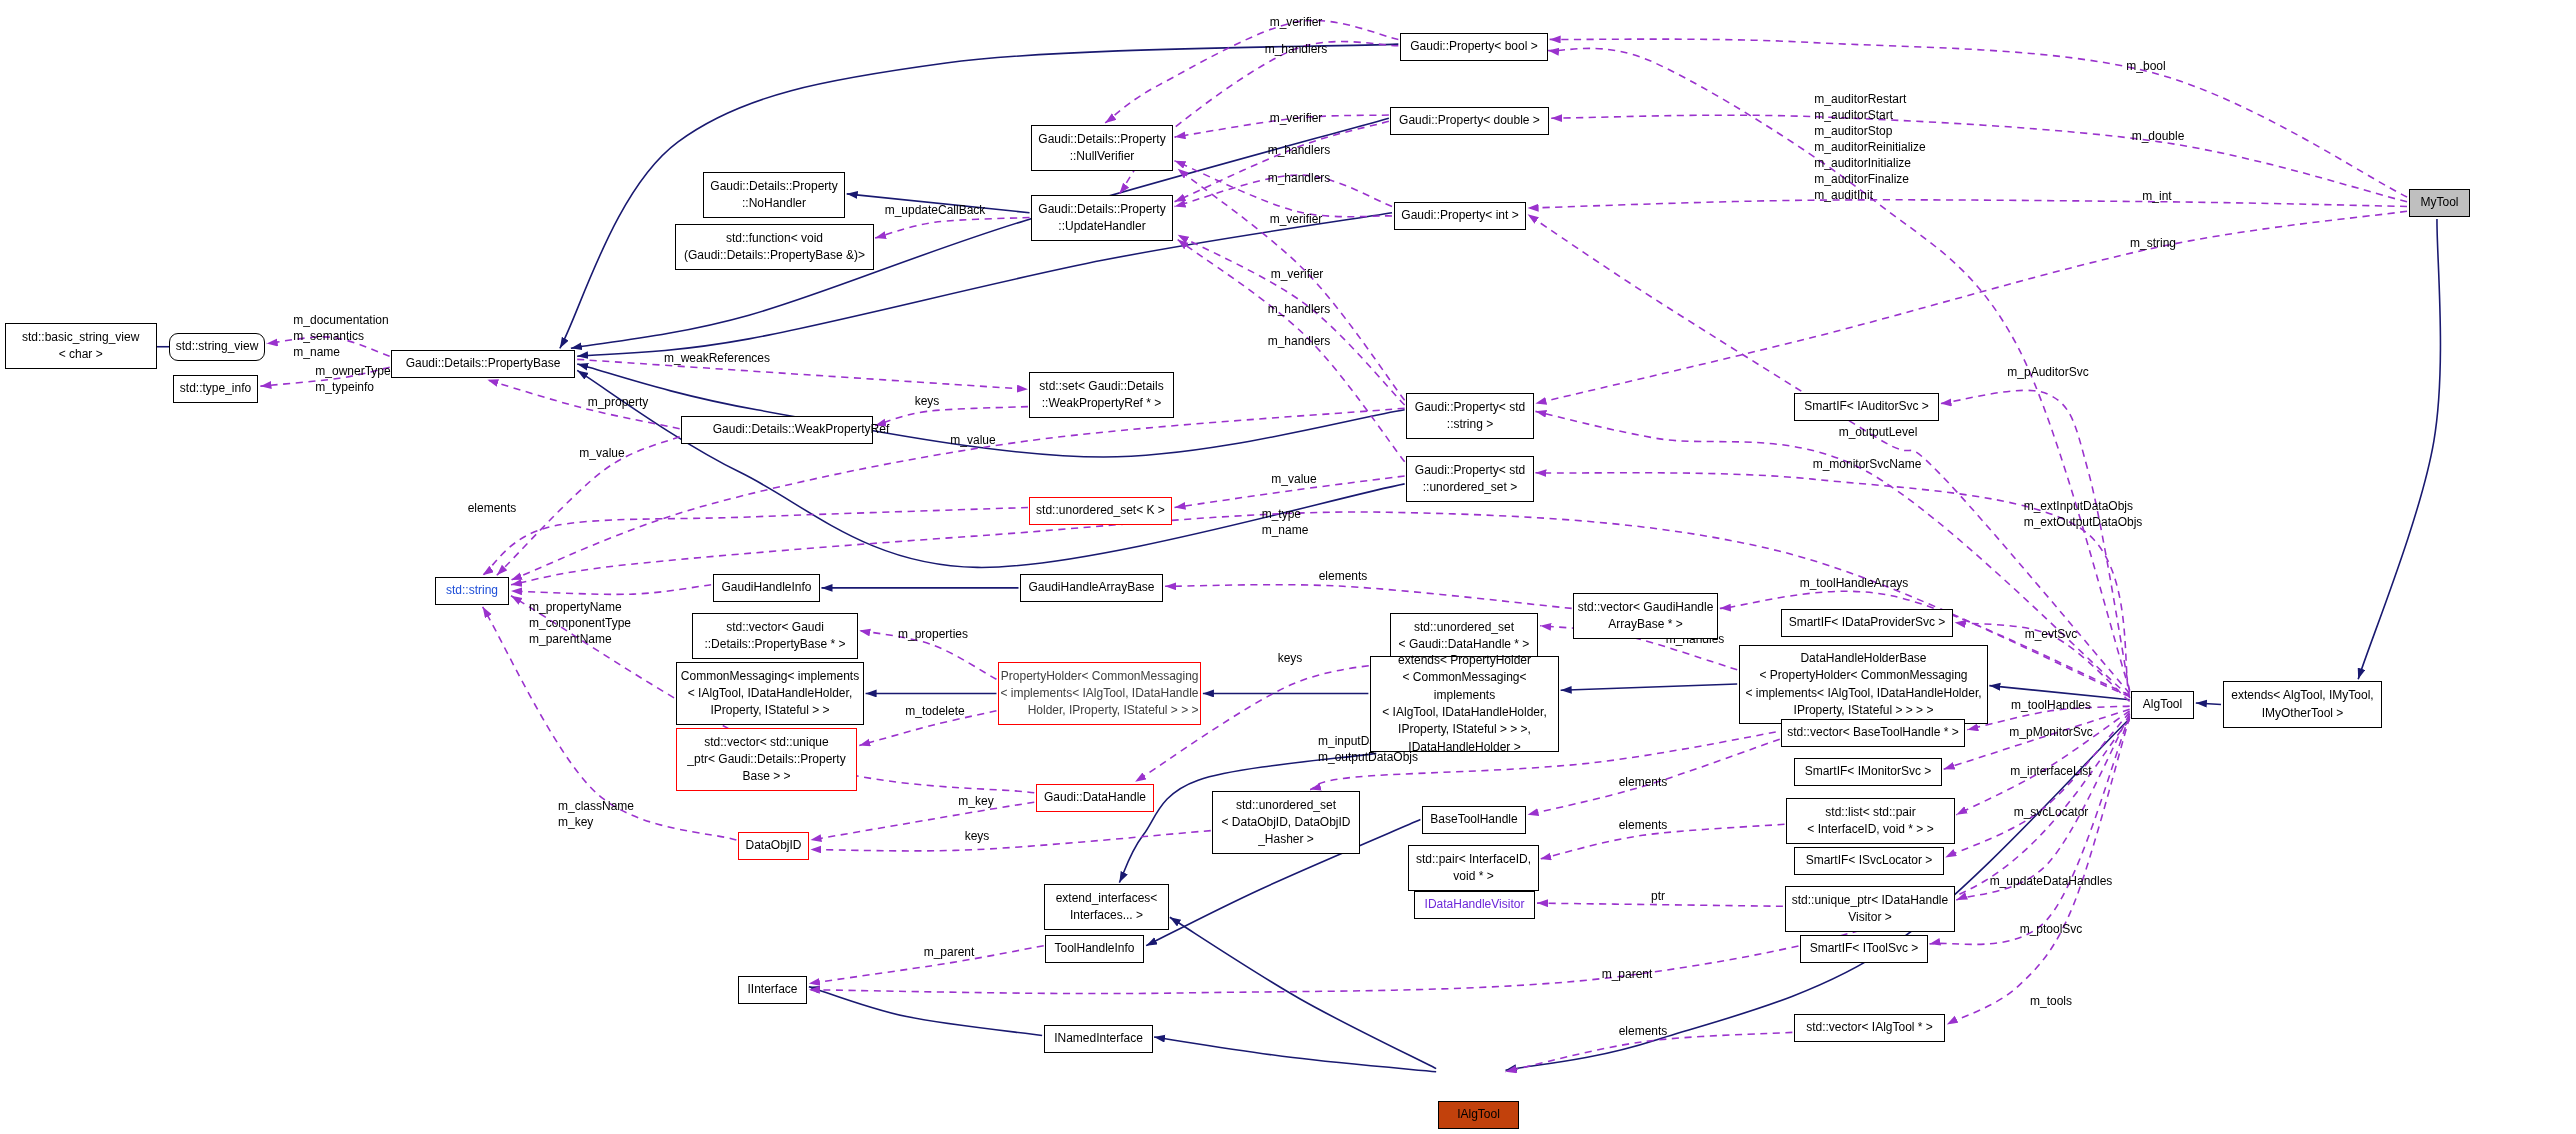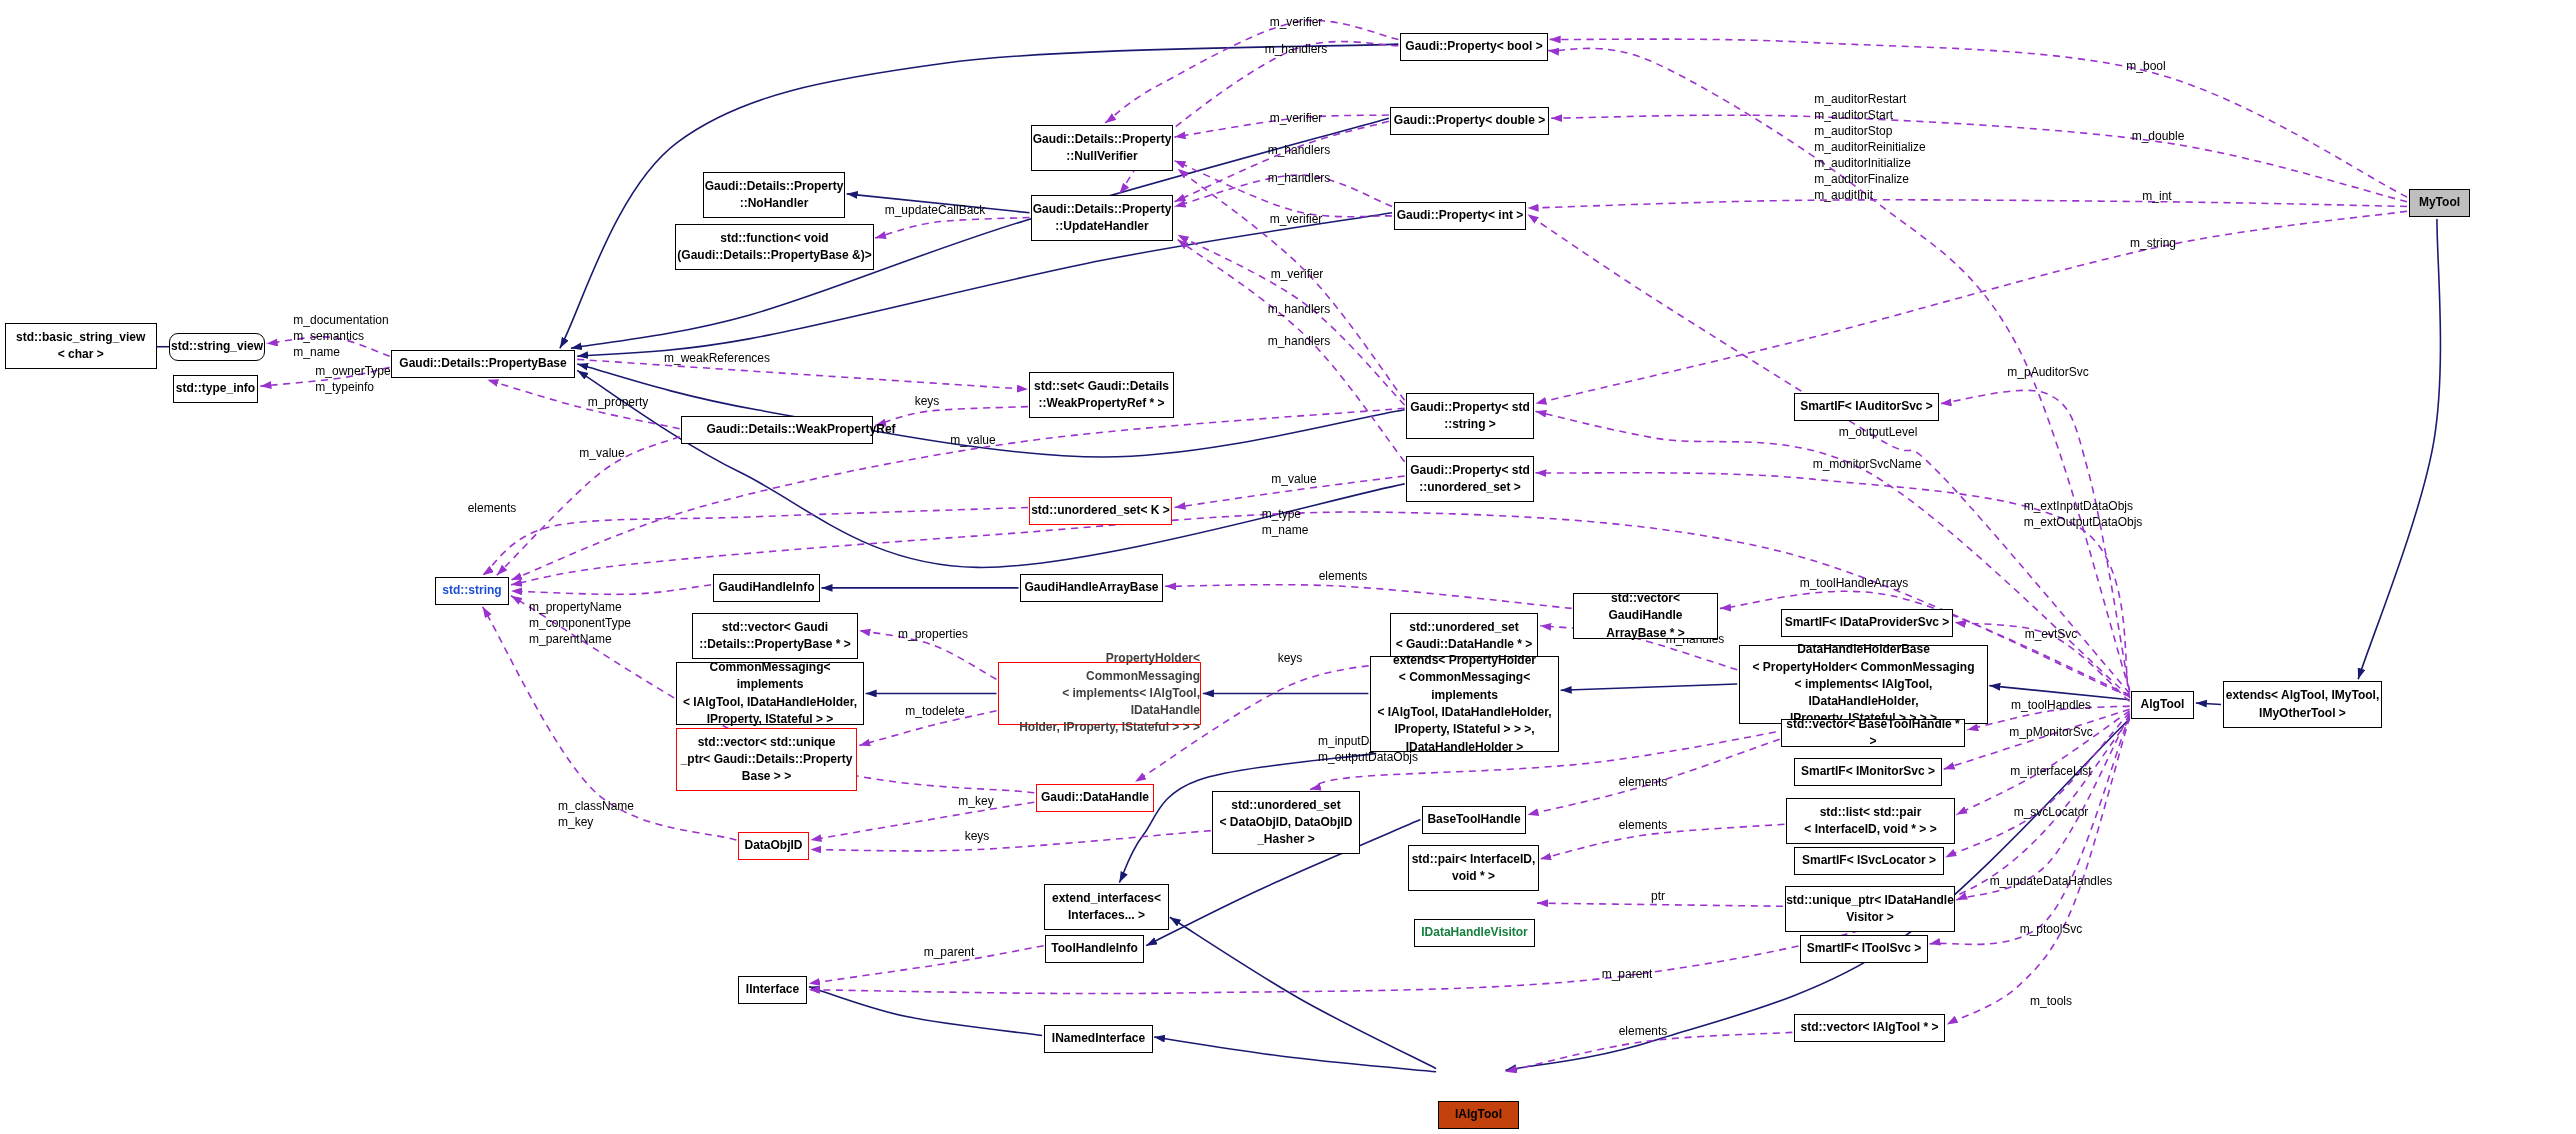--- a/index.html
+++ b/index.html
@@ -1,20 +1,20 @@
 <!DOCTYPE html>
 <html style="font-size:12.6px"><head>
 <meta charset="utf-8">
 <style>
   html,body{margin:0;padding:0;background:#ffffff;}
   #stage{position:relative;font-family:"Liberation Sans",sans-serif;overflow:hidden;}
   #edge-layer{position:absolute;left:0;top:0;z-index:0;}
   .node{position:absolute;box-sizing:border-box;border:1.6px solid #000;background:#fff;color:#000;
         display:flex;align-items:center;justify-content:center;text-align:center;
-        font-size:12px;line-height:17.3px;white-space:pre-line;z-index:2;cursor:pointer;font-weight:bold;}
+        font-size:12px;line-height:17.3px;white-space:pre-line;z-index:2;cursor:pointer;}
   .edge-label{position:absolute;transform:translateX(-50%);font-size:12px;line-height:16px;
         color:#000;text-align:left;white-space:pre-line;z-index:1;}
   path.edge{fill:none;stroke-width:2;}
 </style>
 </head>
 <body>
 
 <div id="stage" style="width: 2576px; height: 1134px; background: rgb(255, 255, 255);">
   <svg id="edge-layer" width="2576" height="1134" viewBox="0 0 3268 1439">
       <defs>
@@ -163,21 +163,21 @@
       <div class="node" style="left: 1422px; top: 806px; width: 104px; height: 28px; border-color: rgb(0, 0, 0); background: rgb(255, 255, 255); color: rgb(0, 0, 0);">BaseToolHandle</div>
       <div class="node" style="left: 1408px; top: 845px; width: 131px; height: 46px; border-color: rgb(0, 0, 0); background: rgb(255, 255, 255); color: rgb(0, 0, 0);">std::pair&lt; InterfaceID,
 void * &gt;</div>
       <div class="node" style="left: 1781px; top: 719px; width: 184px; height: 28px; border-color: rgb(0, 0, 0); background: rgb(255, 255, 255); color: rgb(0, 0, 0);">std::vector&lt; BaseToolHandle * &gt;</div>
       <div class="node" style="left: 1794px; top: 758px; width: 148px; height: 28px; border-color: rgb(0, 0, 0); background: rgb(255, 255, 255); color: rgb(0, 0, 0);">SmartIF&lt; IMonitorSvc &gt;</div>
       <div class="node" style="left: 1786px; top: 798px; width: 169px; height: 46px; border-color: rgb(0, 0, 0); background: rgb(255, 255, 255); color: rgb(0, 0, 0);">std::list&lt; std::pair
 &lt; InterfaceID, void * &gt; &gt;</div>
       <div class="node" style="left: 1794px; top: 847px; width: 150px; height: 28px; border-color: rgb(0, 0, 0); background: rgb(255, 255, 255); color: rgb(0, 0, 0);">SmartIF&lt; ISvcLocator &gt;</div>
       <div class="node" style="left: 1785px; top: 886px; width: 170px; height: 46px; border-color: rgb(0, 0, 0); background: rgb(255, 255, 255); color: rgb(0, 0, 0);">std::unique_ptr&lt; IDataHandle
 Visitor &gt;</div>
-      <div class="node" style="left: 1414px; top: 891px; width: 121px; height: 28px; border-color: rgb(0, 0, 0); background: rgb(255, 255, 255); color: #15803d; margin-top: 28px;">IDataHandleVisitor</div>
+      <div class="node" style="left: 1414px; top: 891px; width: 121px; height: 28px; border-color: rgb(0, 0, 0); background: rgb(255, 255, 255); color: #6d28d9;">IDataHandleVisitor</div>
       <div class="node" style="left: 1800px; top: 935px; width: 128px; height: 28px; border-color: rgb(0, 0, 0); background: rgb(255, 255, 255); color: rgb(0, 0, 0);">SmartIF&lt; IToolSvc &gt;</div>
       <div class="node" style="left: 1044px; top: 884px; width: 125px; height: 46px; border-color: rgb(0, 0, 0); background: rgb(255, 255, 255); color: rgb(0, 0, 0);">extend_interfaces&lt;
 Interfaces... &gt;</div>
       <div class="node" style="left: 1045px; top: 935px; width: 99px; height: 28px; border-color: rgb(0, 0, 0); background: rgb(255, 255, 255); color: rgb(0, 0, 0);">ToolHandleInfo</div>
       <div class="node" style="left: 738px; top: 976px; width: 69px; height: 28px; border-color: rgb(0, 0, 0); background: rgb(255, 255, 255); color: rgb(0, 0, 0);">IInterface</div>
       <div class="node" style="left: 1794px; top: 1014px; width: 151px; height: 28px; border-color: rgb(0, 0, 0); background: rgb(255, 255, 255); color: rgb(0, 0, 0);">std::vector&lt; IAlgTool * &gt;</div>
       <div class="node" style="left: 1044px; top: 1025px; width: 109px; height: 28px; border-color: rgb(0, 0, 0); background: rgb(255, 255, 255); color: rgb(0, 0, 0);">INamedInterface</div>
       <div class="node" style="left: 1438px; top: 1101px; width: 81px; height: 28px; border-color: rgb(0, 0, 0); background: #c2410c; color: rgb(0, 0, 0);">IAlgTool</div>
       <div class="node" style="left: 2131px; top: 691px; width: 63px; height: 28px; border-color: rgb(0, 0, 0); background: rgb(255, 255, 255); color: rgb(0, 0, 0);">AlgTool</div>
       <div class="node" style="left: 2223px; top: 681px; width: 159px; height: 47px; border-color: rgb(0, 0, 0); background: rgb(255, 255, 255); color: rgb(0, 0, 0);">extends&lt; AlgTool, IMyTool,

